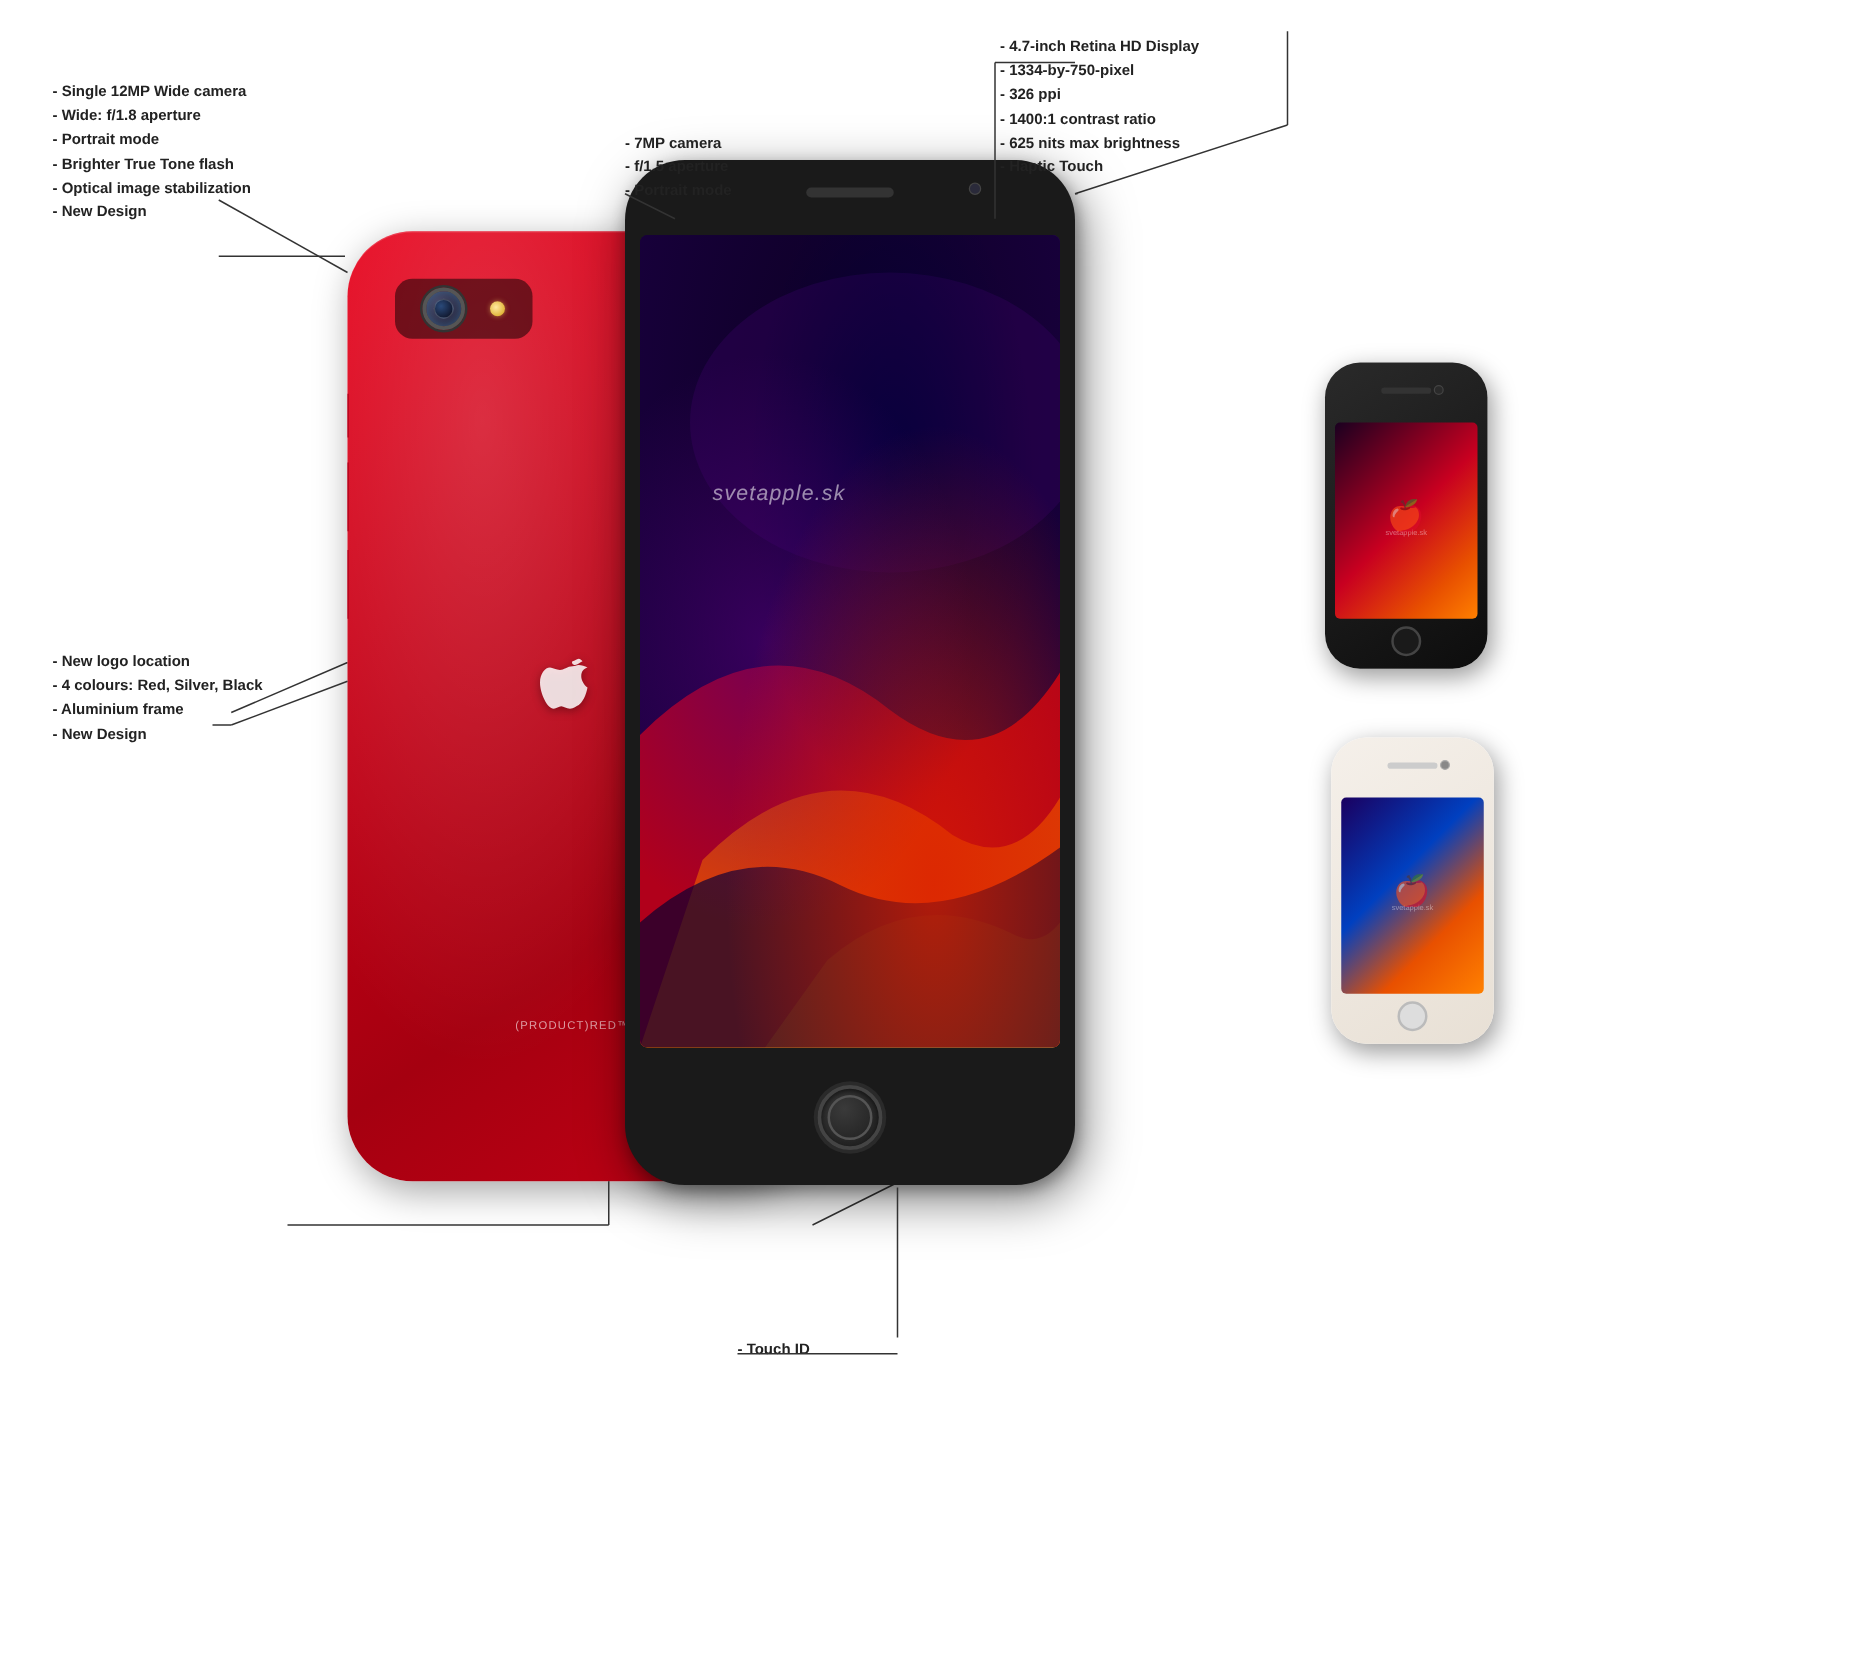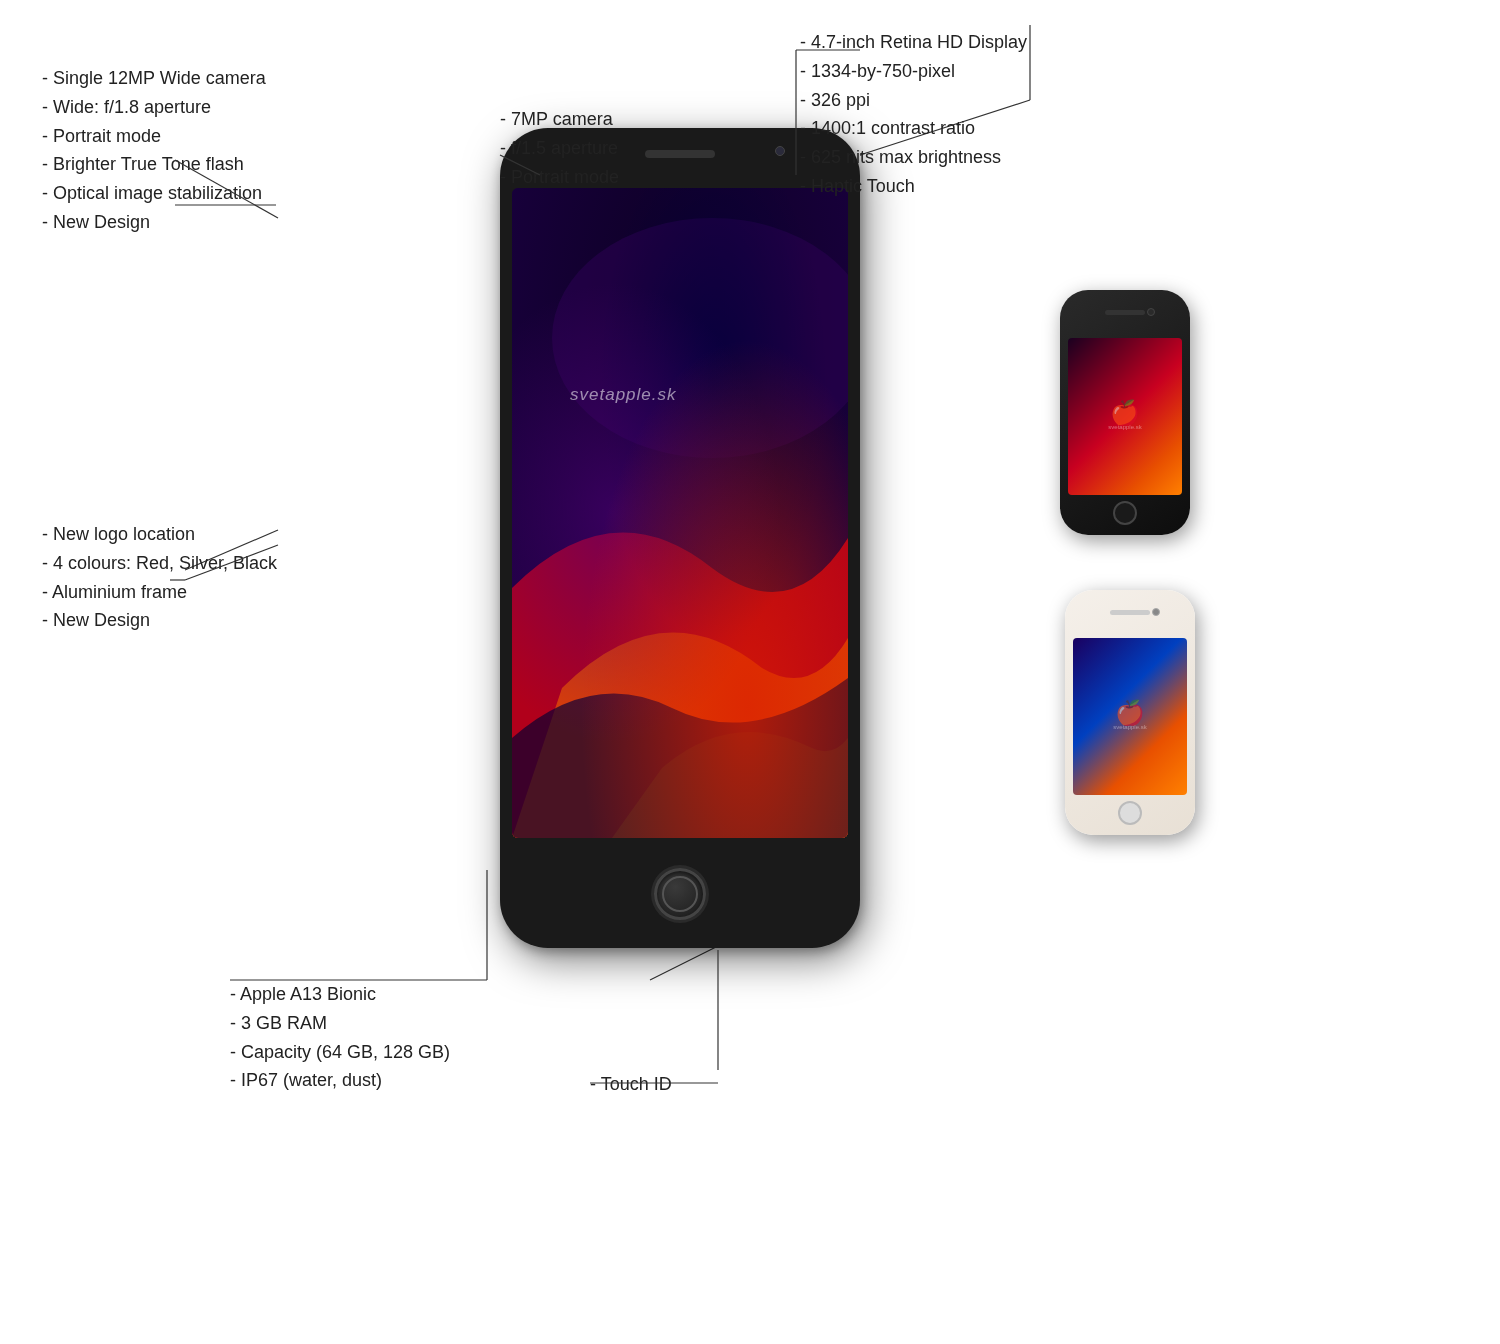--- a/index.html
+++ b/index.html
@@ -14,23 +14,24 @@
 
     .page-container {
       position: relative;
       width: 1500px;
       height: 1344px;
     }
 
     
     .annotation {
       position: absolute;
-      font-size: 18px;
+      font-size: 12px;
       line-height: 1.6;
       color: #222;
+      font-weight: bold;
     }
 
     
     .phone-back {
       position: absolute;
       left: 278px;
       top: 185px;
       width: 360px;
       height: 760px;
       background: linear-gradient(145deg, #e8001a 0%, #c20015 40%, #a50010 70%, #c20015 100%);
@@ -381,20 +382,43 @@
     <line x1="1030" y1="100" x2="1030" y2="25"></line>
 
     <line x1="278" y1="530" x2="185" y2="570"></line>
 
     <line x1="487" y1="945" x2="487" y2="870"></line>
 
     <line x1="720" y1="870" x2="720" y2="945"></line>
     <line x1="720" y1="945" x2="650" y2="980"></line>
   </svg>
 
+  <div class="phone-back">
+
+    <div class="camera-module">
+      <div class="camera-lens">
+        <div class="camera-lens-inner"></div>
+      </div>
+      <div class="flash-dot"></div>
+    </div>
+
+    <div class="apple-logo-back">
+      <svg viewBox="0 0 60 60" xmlns="http://www.w3.org/2000/svg">
+        <path d="M30 8 C26 8 23 11 20 11 C17 11 14 9 12 9 C8 9 4 14 4 21 C4 30 10 42 15 42 C17 42 19 40 21 40 C23 40 25 42 28 42 C31 42 33 40 35 39 C38 37 41 31 42 25 C39 23 37 19 37 16 C37 12 39 10 42 9 C40 8 37 7 35 7 C33 7 32 8 30 8Z" fill="rgba(255,255,255,0.85)"></path>
+        <path d="M30 4 C32 4 33 2 35 2 C36 2 37 3 38 4 C36 5 34 7 32 7 C30 7 29 5 30 4Z" fill="rgba(255,255,255,0.85)"></path>
+      </svg>
+    </div>
+
+    <div class="product-red-text">(PRODUCT)RED™</div>
+
+    <div class="side-button-right"></div>
+    <div class="side-button-left-1"></div>
+    <div class="side-button-left-2"></div>
+    <div class="side-button-left-3"></div>
+  </div>
 
   <div class="phone-front">
     <div class="front-earpiece"></div>
     <div class="front-camera-dot"></div>
 
     <div class="phone-front-screen">
       <svg width="100%" height="100%" viewBox="0 0 336 650" preserveAspectRatio="xMidYMid slice">
 
         <defs>
           <radialGradient id="bg1" cx="50%" cy="20%" r="70%">
@@ -447,26 +471,20 @@
     <div>- Haptic Touch</div>
   </div>
 
   <div class="annotation" style="left:42px; top:520px;">
     <div>- New logo location</div>
     <div>- 4 colours: Red, Silver, Black</div>
     <div>- Aluminium frame</div>
     <div>- New Design</div>
   </div>
 
-  <div class="annotation" style="left:230px; top:980px;">
-    <div>- Apple A13 Bionic</div>
-    <div>- 3 GB RAM</div>
-    <div>- Capacity (64 GB, 128 GB)</div>
-    <div>- IP67 (water, dust)</div>
-  </div>
 
   <div class="annotation" style="left:590px; top:1070px;">
     <div>- Touch ID</div>
   </div>
 
   <div style="position:absolute; right:220px; top:280px; width:230px; height:270px;">
     <div class="sp-body sp-body-black">
       <div class="sp-earpiece sp-earpiece-black"></div>
       <div class="sp-camera-dot sp-camera-black"></div>
       <div class="sp-screen sp-screen-black">

